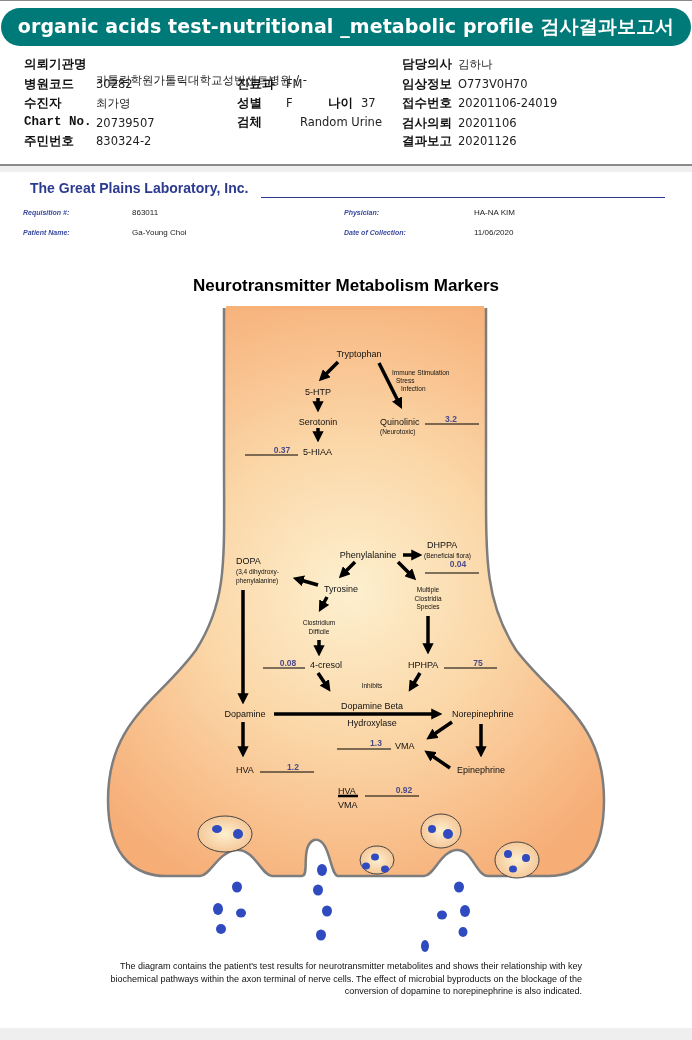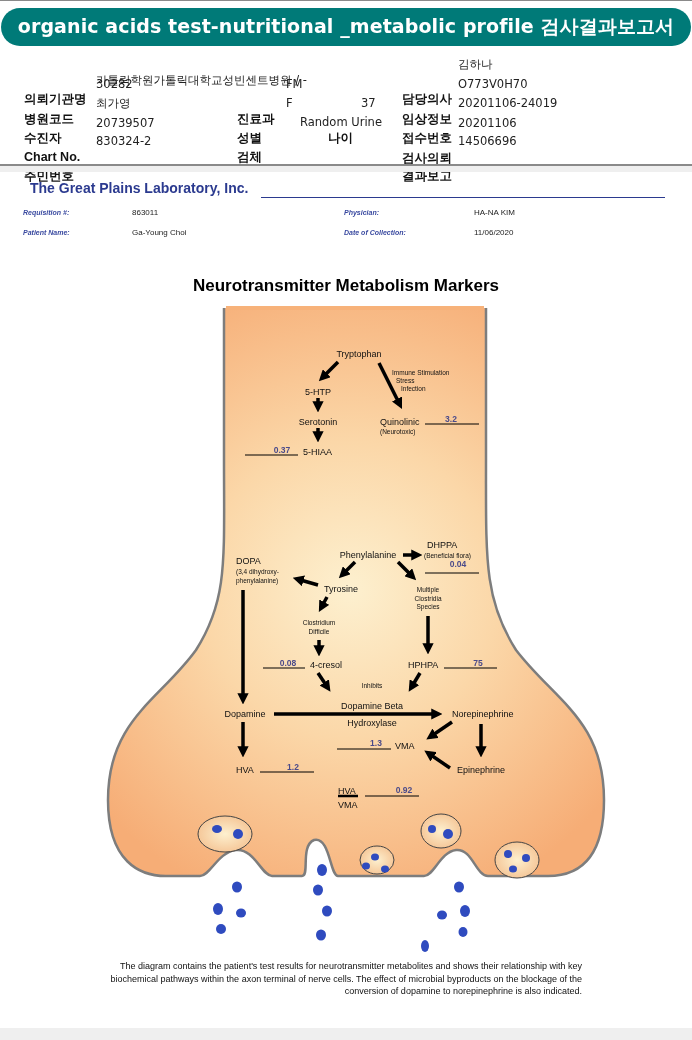--- a/index.html
+++ b/index.html
@@ -2,21 +2,21 @@
 <html><head>
 <meta charset="utf-8">
 <style>
   html, body { margin:0; padding:0; }
   body { width:692px; height:1040px; background:#ffffff; position:relative; overflow:hidden;
          font-family:"Liberation Sans", sans-serif; color:#000; }
   .topline { position:absolute; left:0; top:0; width:692px; height:6px; background:#fff; border-top:1px solid #8a8a8a; }
   .title-bar { position:absolute; left:1px; top:8px; width:690px; height:38px; background:#007a78;
                color:#fff; font-family:"DejaVu Sans", sans-serif; font-size:19px; font-weight:bold;
                display:flex; align-items:center; justify-content:center; letter-spacing:0.1px;border-radius:19px; }
-  .lbl { position:absolute; font-family:Liberation Sans, sans-serif; font-weight:bold; font-size:12.5px; color:#111; white-space:nowrap;margin-top:35px; }
+  .lbl { position:absolute; font-family:Liberation Mono, monospace; font-weight:bold; font-size:12.5px; color:#111; white-space:nowrap; }
   .val { position:absolute; font-family:"DejaVu Sans", sans-serif; font-size:11.5px; color:#222; white-space:nowrap; }
   .hdr-sep { position:absolute; left:0; top:164px; width:692px; height:2px; background:#8a8a8a; }
   .hdr-band { position:absolute; left:0; top:166px; width:692px; height:6px; background:#efefef; }
   .bottom-band { position:absolute; left:0; top:1028px; width:692px; height:12px; background:#efefef; }
   .gpl-title { position:absolute; left:30px; top:180px; font-size:14px; font-weight:bold; color:#2b3a8f; white-space:nowrap; }
   .gpl-line { position:absolute; left:261px; top:197px; width:404px; height:1px; background:#2b3a8f; }
   .gpl-lbl { position:absolute; font-size:7px; font-style:italic; font-weight:bold; color:#3a4aa0; white-space:nowrap; }
   .gpl-val { position:absolute; font-size:8px; color:#222; white-space:nowrap; }
   .chart-title { position:absolute; left:0; width:692px; top:276px; text-align:center; font-size:17px; font-weight:bold; color:#000; }
   svg#diagram { position:absolute; left:0; top:0; }
@@ -61,21 +61,21 @@
   <span class="lbl" style="left:402px;top:76px">임상정보</span>
   <span class="val" style="left:458px;top:77px">O773V0H70</span>
 
   <span class="lbl" style="left:402px;top:95px">접수번호</span>
   <span class="val" style="left:458px;top:96px">20201106-24019</span>
 
   <span class="lbl" style="left:402px;top:115px">검사의뢰</span>
   <span class="val" style="left:458px;top:116px">20201106</span>
 
   <span class="lbl" style="left:402px;top:133px">결과보고</span>
-  <span class="val" style="left:458px;top:134px">14506696</span>
+  <span class="val" style="left:458px;top:134px">20201126</span>
 </div>
 
 <div class="hdr-sep"></div>
 <div class="hdr-band"></div>
 
 <div class="gpl-title">The Great Plains Laboratory, Inc.</div>
 <div class="gpl-line"></div>
 
 <span class="gpl-lbl" style="left:23px;top:209px">Requisition #:</span>
 <span class="gpl-val" style="left:132px;top:208px">863011</span>

